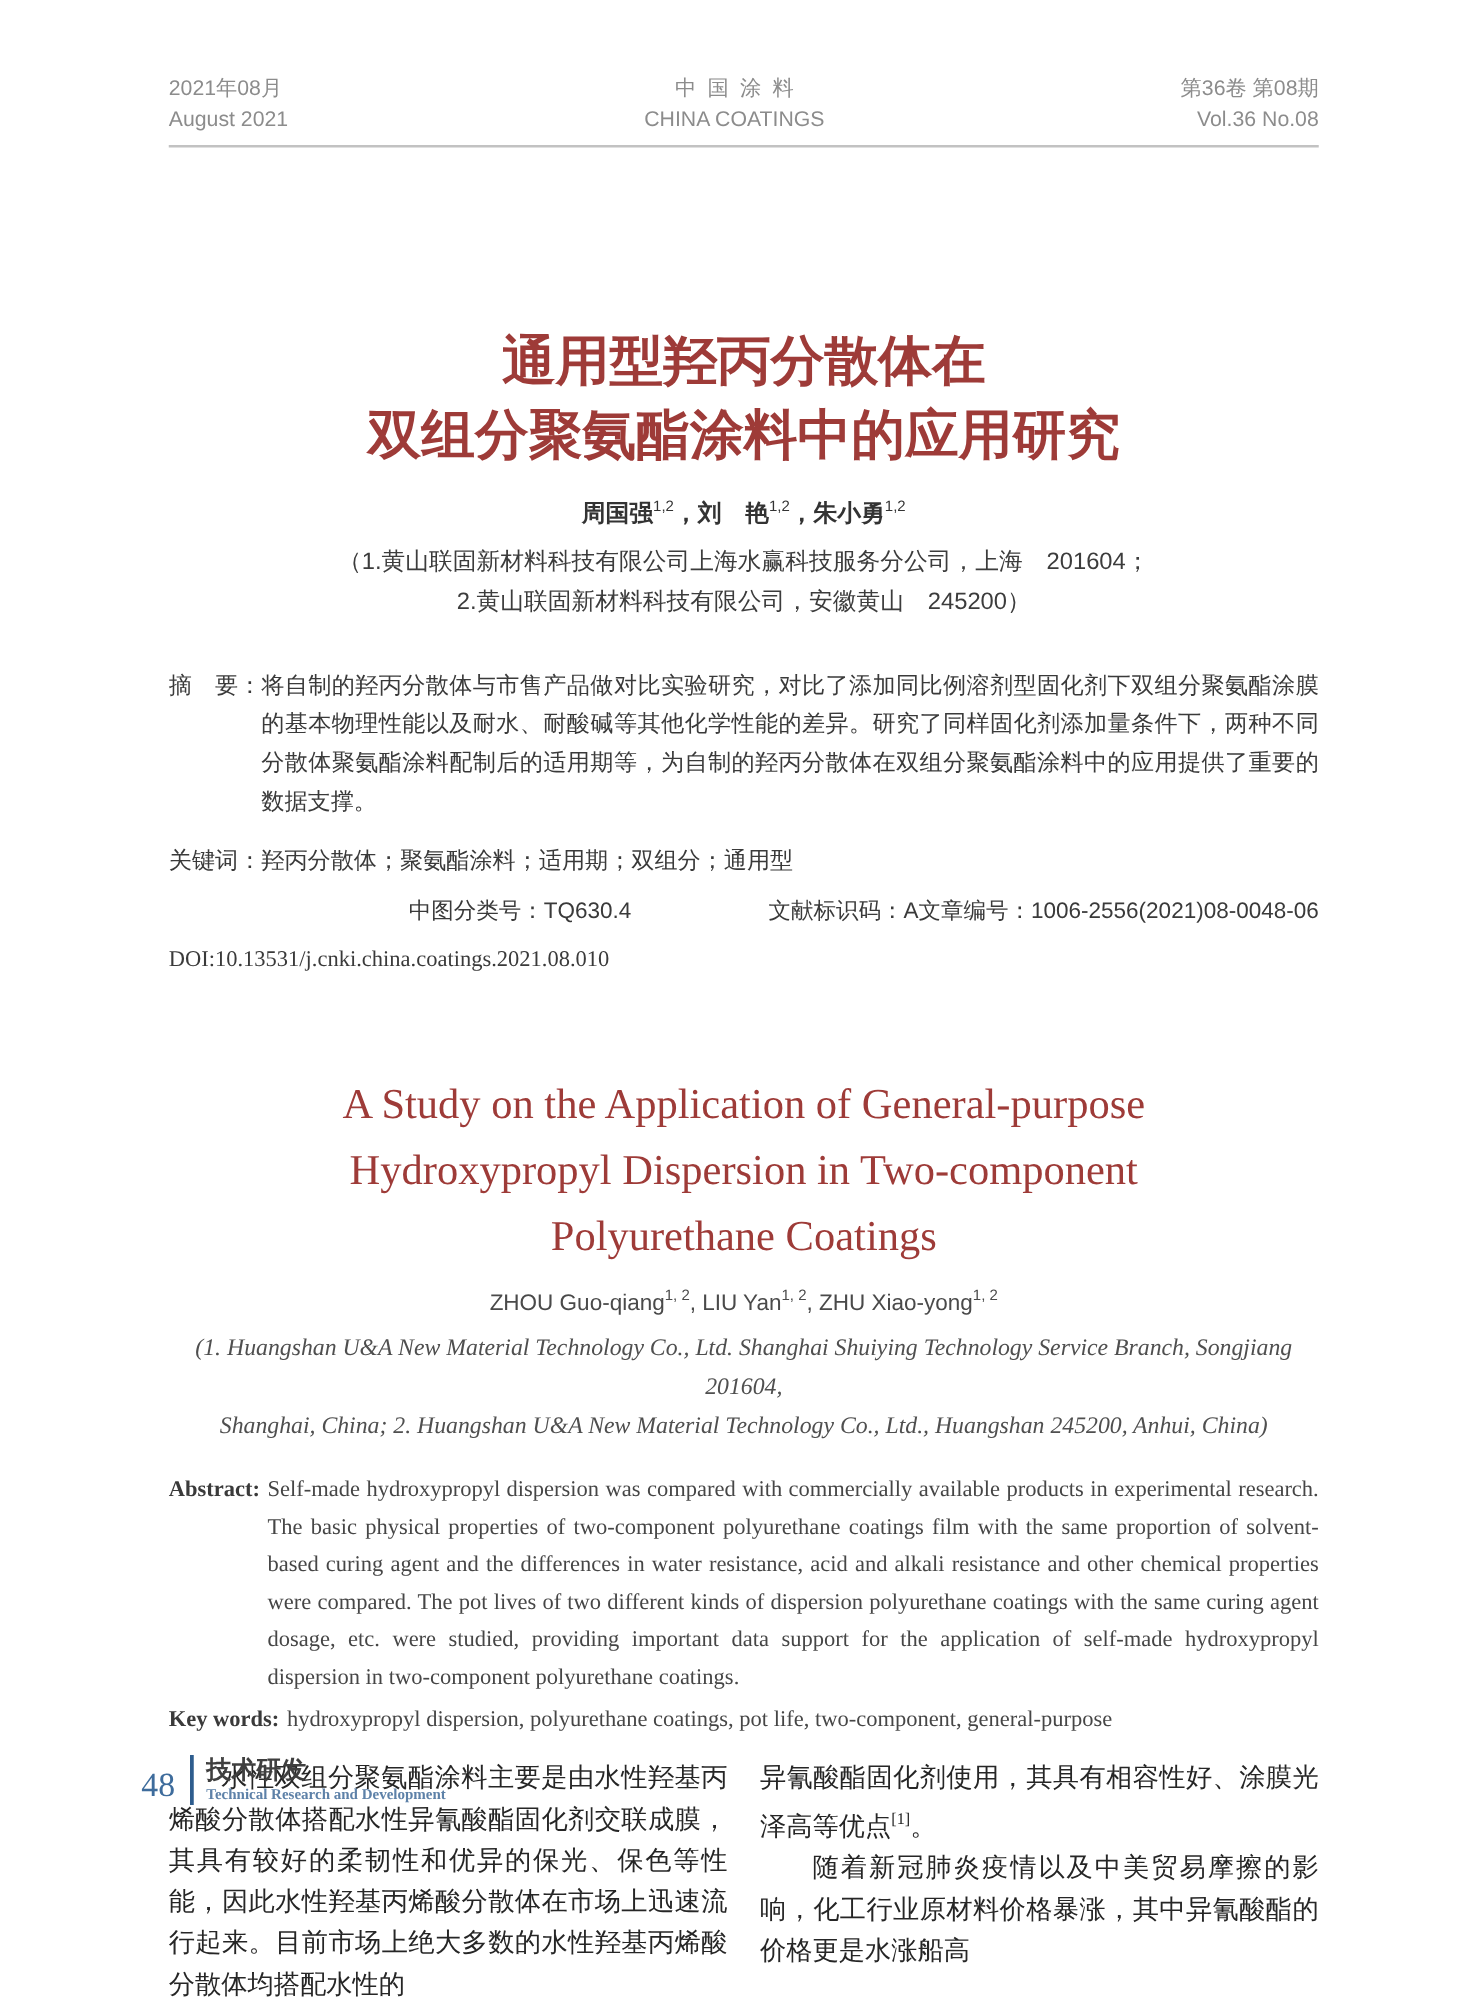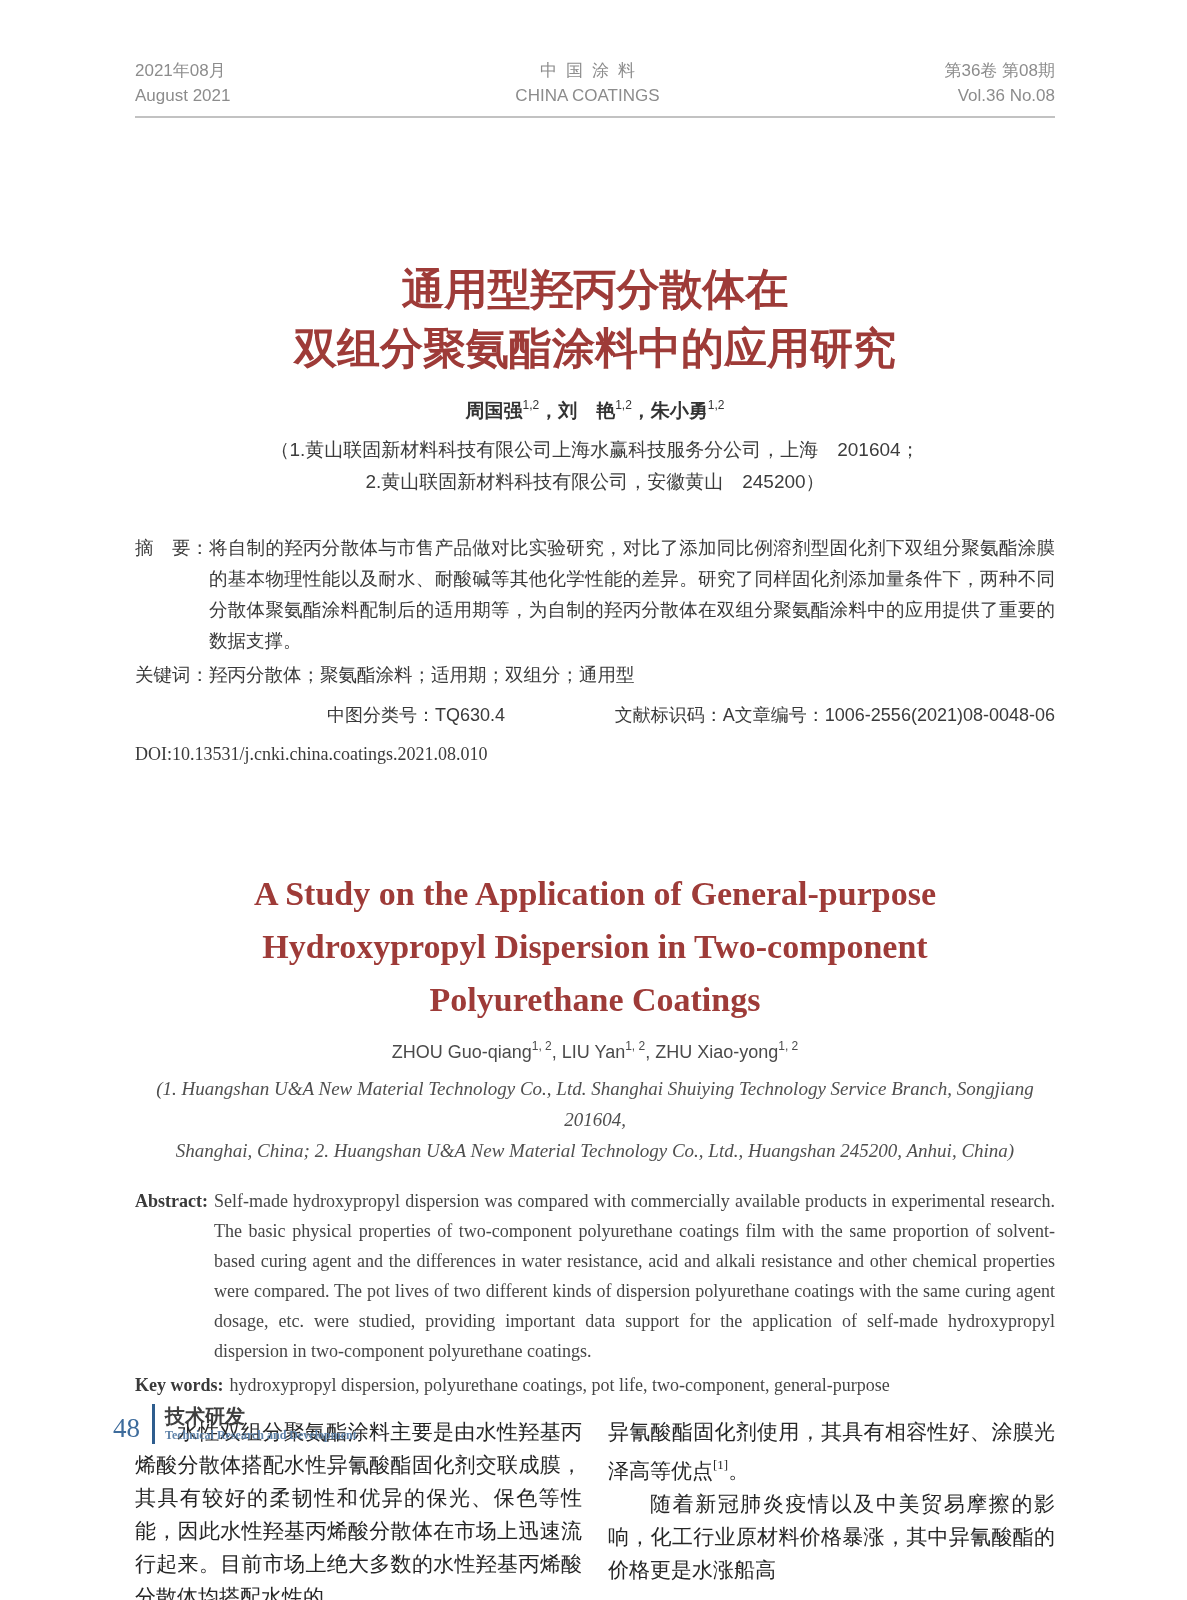--- a/index.html
+++ b/index.html
@@ -52,40 +52,40 @@
   
   .hang-row{display:flex;align-items:flex-start;}
   .hang-label{flex:0 0 auto;white-space:nowrap;}
   .hang-text{flex:1 1 auto;}
   .cn-abstract{
     margin-top:34px;
     font-family:"Liberation Sans","DejaVu Sans",sans-serif;
     font-size:18.5px;line-height:31px;color:#3a3a3a;text-align:justify;
   }
   .cn-keywords{
-    margin-top:3px;
+    margin-top:16px;
     font-family:"Liberation Sans","DejaVu Sans",sans-serif;
     font-size:18.5px;line-height:31px;color:#3a3a3a;
   }
   .meta-row{
     margin-top:12px;display:flex;
     font-family:"Liberation Sans","DejaVu Sans",sans-serif;
     font-size:18px;color:#3a3a3a;line-height:27px;text-align:right;
   }
   .meta-row .m-left{flex:0 0 370px;}
   .meta-row .m-mid{flex:1 1 auto;}
   .meta-row .m-right{flex:0 0 auto;}
   .doi-line{
     margin-top:12px;font-size:18px;color:#3a3a3a;line-height:27px;
     font-family:"Liberation Serif","DejaVu Serif",serif;
   }
   
   .en-title{
-    margin-top:99px;text-align:center;
-    font-weight:700;font-size:34px;line-height:53px;
+    margin-top:76px;text-align:center;
+    font-weight:400;font-size:34px;line-height:53px;
     color:var(--accent-red,#9e3b38);
   }
   .en-authors{
     margin-top:14px;text-align:center;
     font-family:"Liberation Sans","DejaVu Sans",sans-serif;
     font-size:18px;color:#4a4a4a;
   }
   .en-affiliation{
     margin-top:10px;text-align:center;
     font-style:italic;font-size:19px;line-height:31px;color:#4f4f4f;

